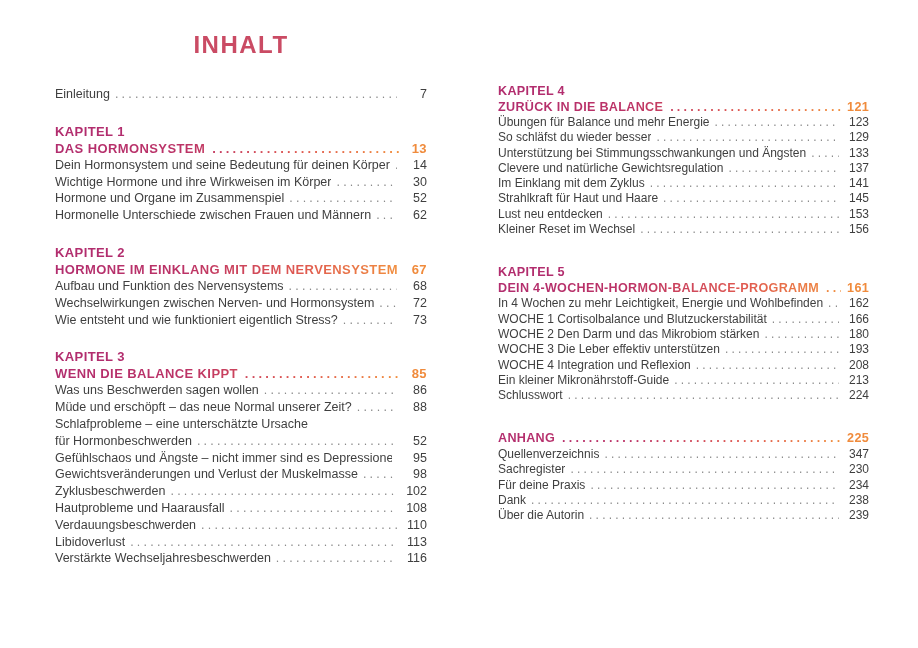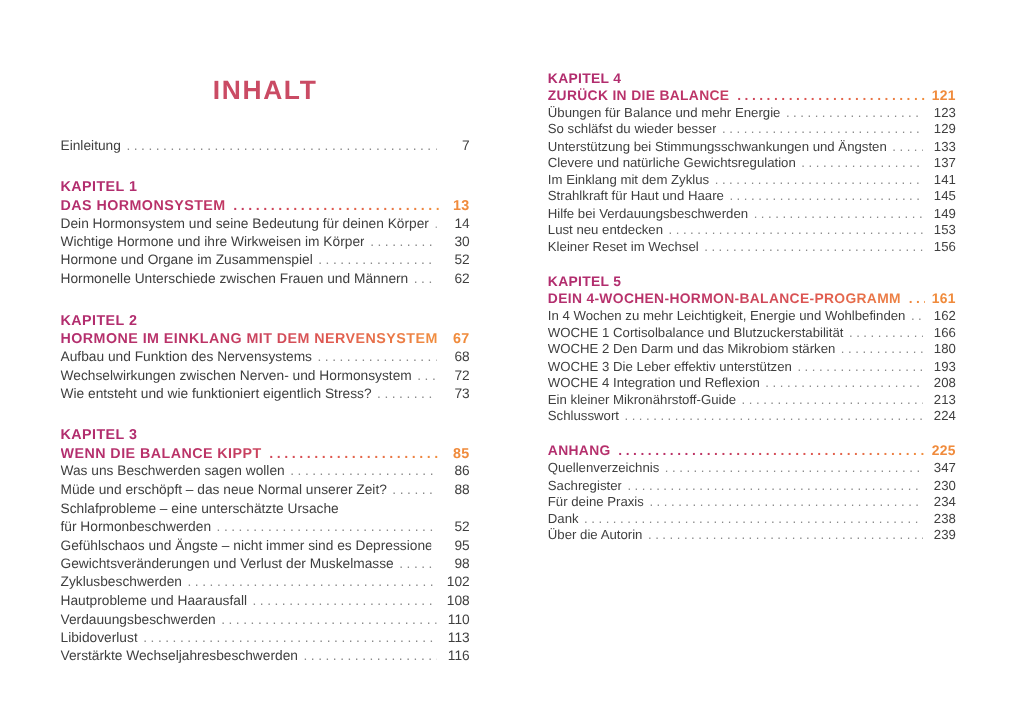--- a/index.html
+++ b/index.html
@@ -2,35 +2,35 @@
 <html><head>
 <meta charset="utf-8">
 <style>
   html,body{margin:0;padding:0;background:#ffffff;}
   .page{
     width:918px;height:648px;position:relative;overflow:hidden;
     background:#ffffff;color:#3f3f3f;
     font-family:"Liberation Sans", sans-serif;
   }
   .col{position:absolute;top:0;box-sizing:border-box;}
-  .col-left{left:55px;width:372px;padding-top:70px;}
-  .col-right{left:498px;width:371px;padding-top:64px;}
+  .col-left{left:55px;width:372px;padding-top:32px;}
+  .col-right{left:498px;width:371px;padding-top:84px;}
 
   .title{
     margin:0 0 29px 0;text-align:center;
     font-size:24px;line-height:25px;font-weight:bold;letter-spacing:1.5px;
     color:#ca4b64;
   }
 
   .row{display:flex;align-items:baseline;}
   .col-left  .row{font-size:12.5px;line-height:16.8px;}
   .col-right .row{font-size:12px;line-height:15.3px;}
 
   .col-left  .chapter{margin-top:20px;}
-  .col-right .chapter{margin-top:16px;}
+  .col-right .chapter{margin-top:28px;}
   .col-right .chapter:first-child{margin-top:0;}
 
   .kapitel-row,.chap-title-row{font-weight:bold;}
   .col-left  .kapitel-row,.col-left  .chap-title-row{font-size:13px;line-height:17px;letter-spacing:.4px;}
   .col-right .kapitel-row,.col-right .chap-title-row{font-size:12.6px;line-height:15.5px;letter-spacing:.3px;}
 
   .kapitel-label{color:#b22d6e;white-space:nowrap;}
 
   
   .gtext{
@@ -233,25 +233,20 @@
             <span class="entry-label">Im Einklang mit dem Zyklus</span>
             <span class="dots"></span>
             <span class="page-num">141</span>
           </div>
           <div class="row entry-row">
             <span class="entry-label">Strahlkraft für Haut und Haare</span>
             <span class="dots"></span>
             <span class="page-num">145</span>
           </div>
           <div class="row entry-row">
-            <span class="entry-label">Hilfe bei Verdauungsbeschwerden</span>
-            <span class="dots"></span>
-            <span class="page-num">149</span>
-          </div>
-          <div class="row entry-row">
             <span class="entry-label">Lust neu entdecken</span>
             <span class="dots"></span>
             <span class="page-num">153</span>
           </div>
           <div class="row entry-row">
             <span class="entry-label">Kleiner Reset im Wechsel</span>
             <span class="dots"></span>
             <span class="page-num">156</span>
           </div>
         </div>

